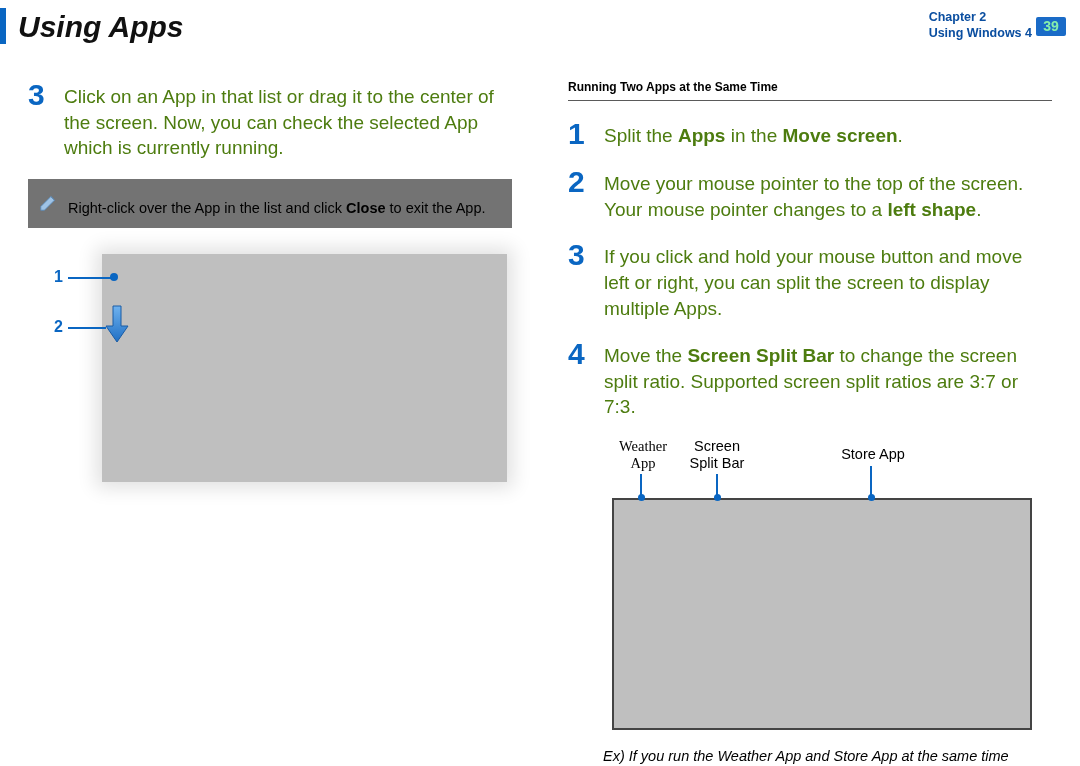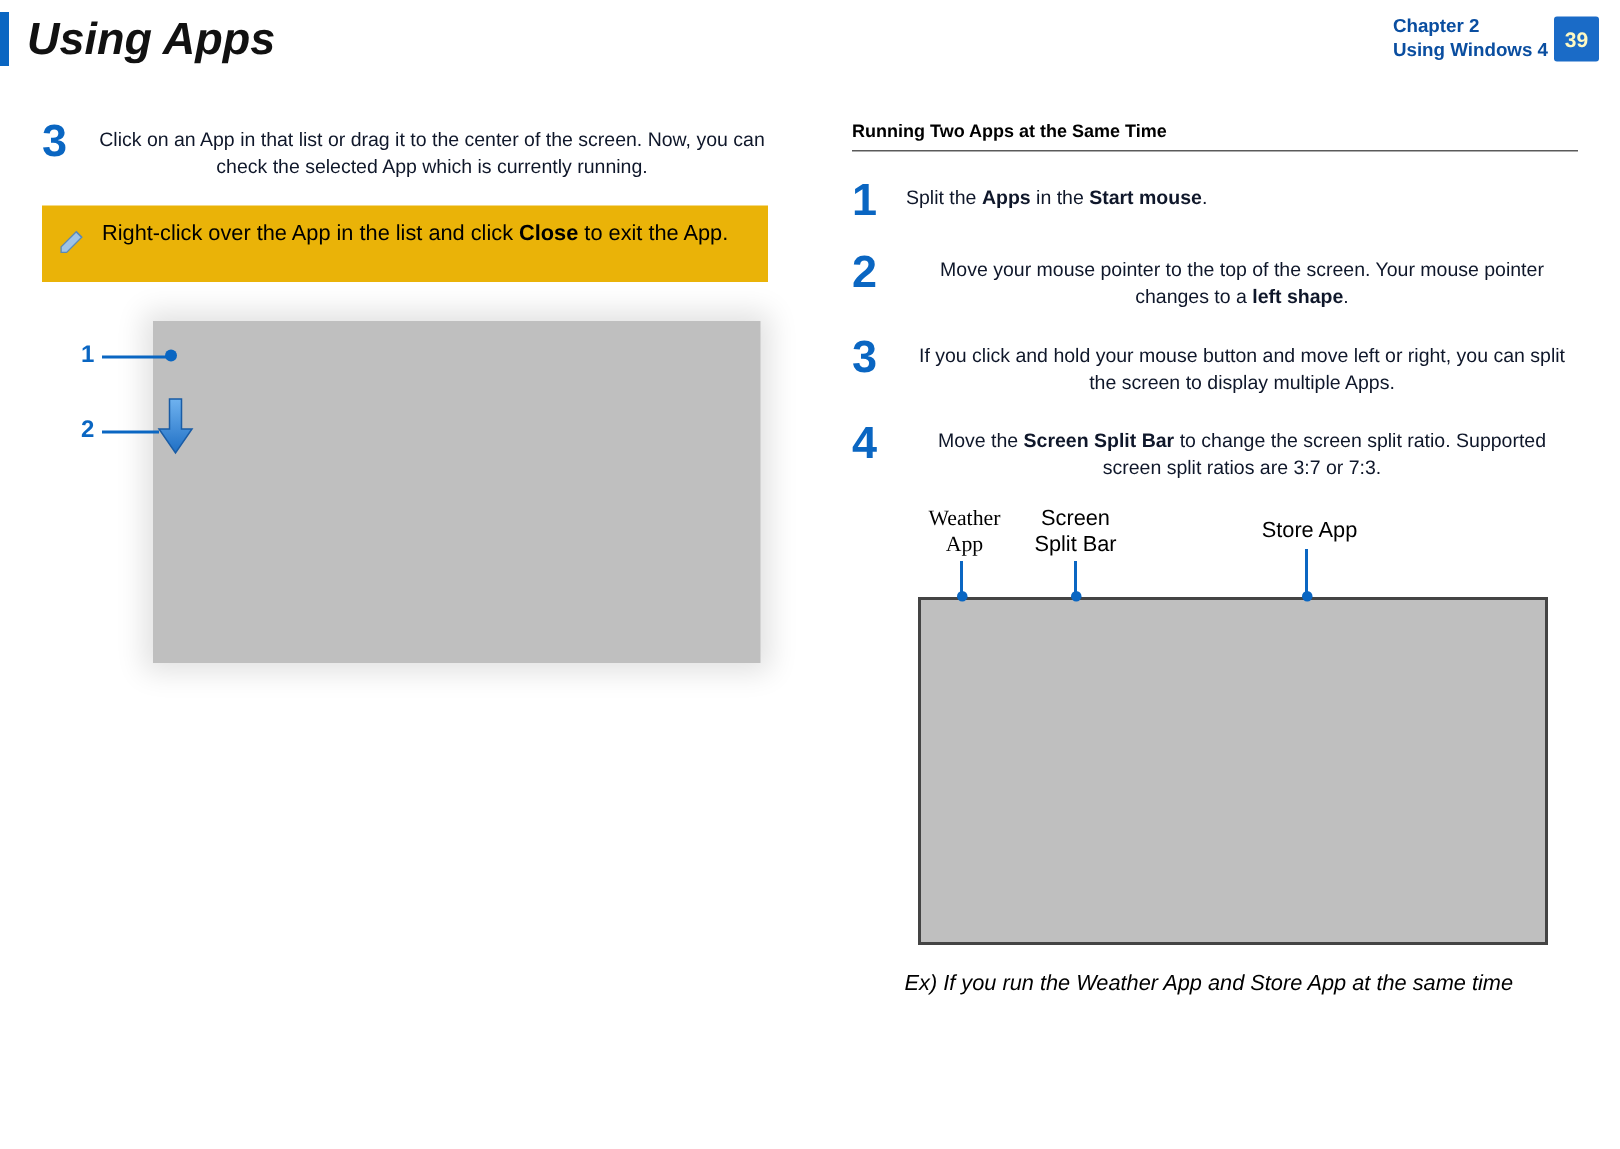--- a/index.html
+++ b/index.html
@@ -45,23 +45,23 @@
     font-weight: 700;
     font-size: 12.5px;
     line-height: 1.25;
     margin-right: 4px;
   }
   .page-num {
     display: inline-flex;
     align-items: center;
     justify-content: center;
     width: 30px;
-    height: 30px;
+    height: 19px;
     background: #1a6bc7;
-    color: #fef9c3;
+    color: #86efac;
     font-weight: 700;
     font-size: 14px;
     border-radius: 2px;
   }
   .columns {
     display: flex;
     margin-top: 30px;
   }
   .col {
     padding: 0 28px;
@@ -74,31 +74,30 @@
   }
   .step-num {
     color: #0a66c2;
     font-size: 30px;
     font-weight: 600;
     line-height: 1;
     min-width: 30px;
     margin-right: 6px;
   }
   .step-body {
-    font-size: 13px;
+    font-size: 19px;
     line-height: 1.35;
-    color: #0f172a;
+    color: #4d7c0f;
     padding-top: 4px;
-    text-align: center;
   }
   .note-box {
-    background: #eab308;
+    background: #737373;
     padding: 10px 12px 10px 10px;
     display: flex;
-    align-items: flex-start;
+    align-items: flex-end;
     font-size: 14.5px;
     line-height: 1.35;
     margin: 8px 0 24px 0;
   }
   .note-icon {
     margin-right: 8px;
     flex-shrink: 0;
     margin-top: 2px;
   }
   .section-head {
@@ -245,21 +244,21 @@
     </div>
   </div>
 
   <div class="col col-right">
     <div class="section-head">Running Two Apps at the Same Time</div>
     <hr class="section-rule">
 
     <div class="step">
       <div class="step-num">1</div>
       <div class="step-body">
-        <span>Split the </span><b>Apps</b><span> in the </span><b>Start mouse</b><span>.</span>
+        <span>Split the </span><b>Apps</b><span> in the </span><b>Move screen</b><span>.</span>
       </div>
     </div>
 
     <div class="step">
       <div class="step-num">2</div>
       <div class="step-body">
         <span>Move your mouse pointer to the top of the screen. Your mouse pointer changes to a </span><b>left shape</b><span>.</span>
       </div>
     </div>
 

